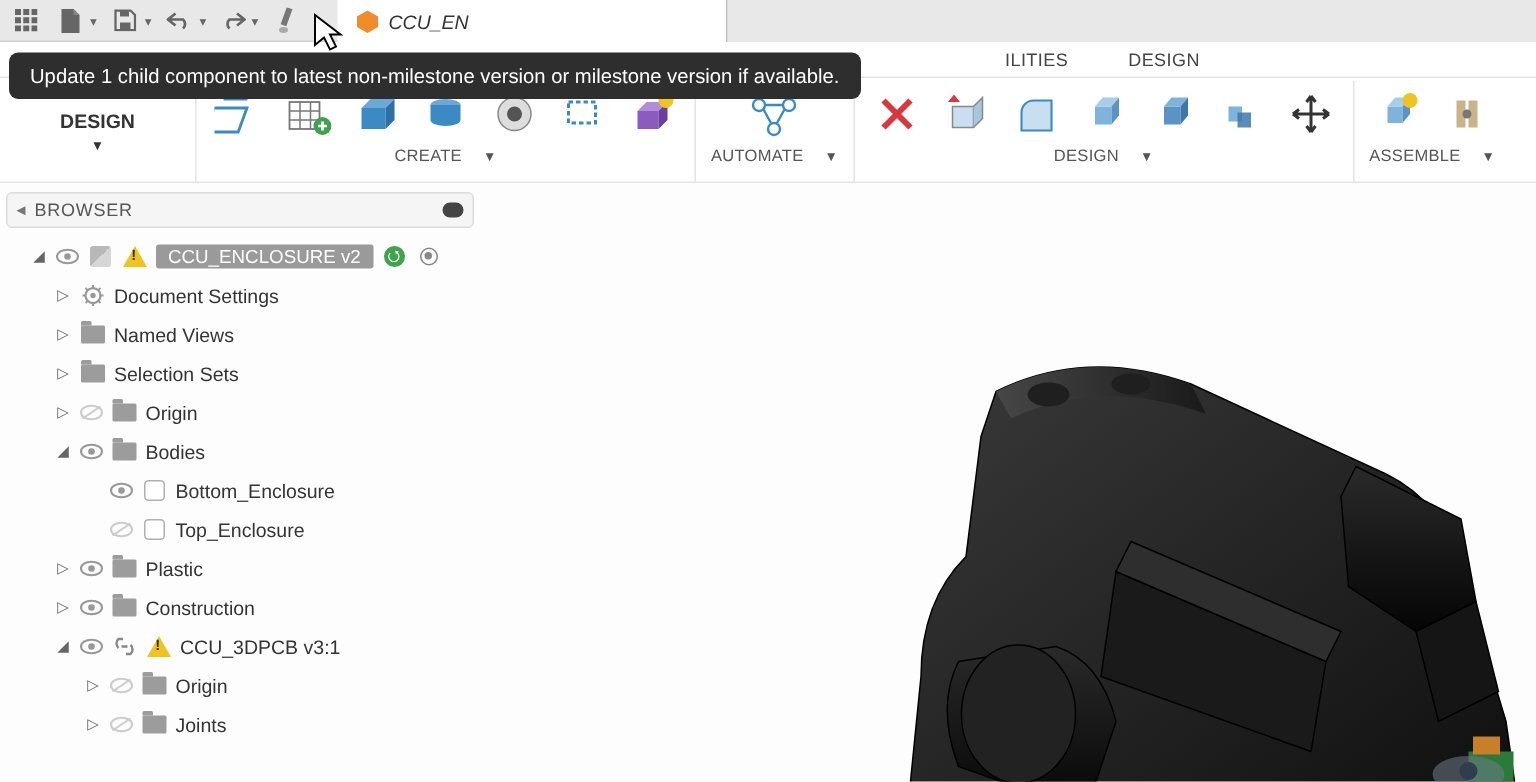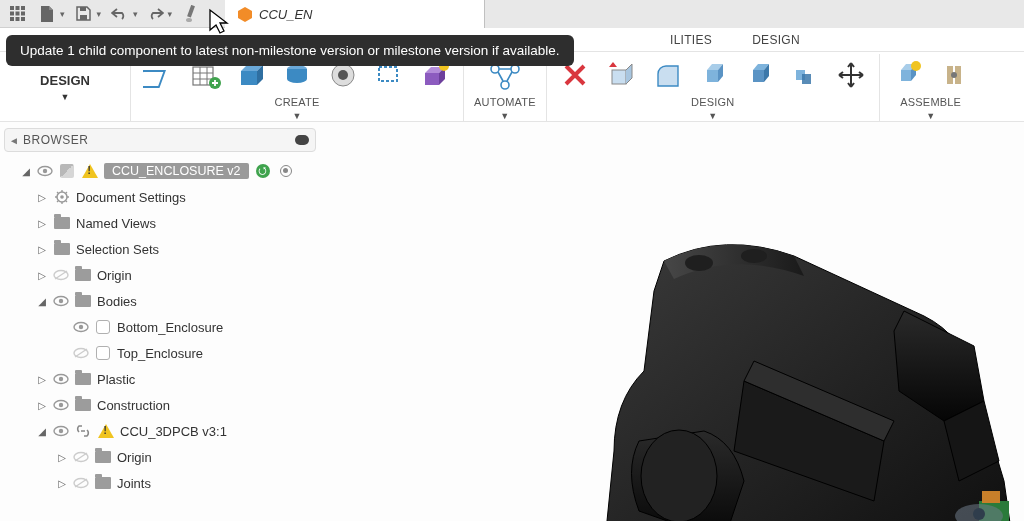--- a/index.html
+++ b/index.html
@@ -150,22 +150,21 @@
     gap: 10px;
     align-items: center;
     height: 44px;
   }
   .ribbon-label {
     font-size: 11px;
     color: #555;
     letter-spacing: .2px;
     display: flex;
     align-items: center;
-    gap: 3px;
-    flex-direction: column;
+    gap: 14px;
   }
   .rbtn {
     width: 36px;
     height: 36px;
     display: flex;
     align-items: center;
     justify-content: center;
     position: relative;
   }
   .design-dd {

